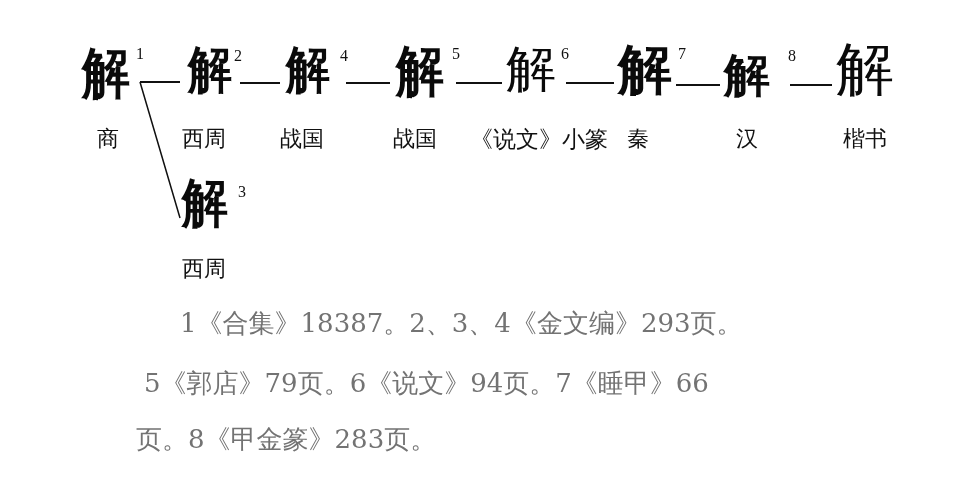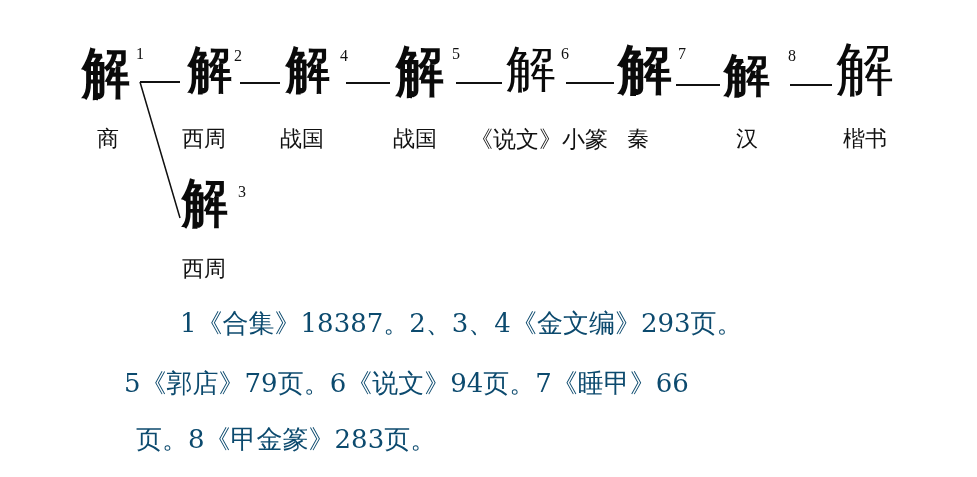--- a/index.html
+++ b/index.html
@@ -6,21 +6,21 @@
   body { width: 977px; height: 477px; position: relative; overflow: hidden;
          font-family: "DejaVu Serif", "Liberation Serif", serif; color: #111; }
   .glyph { position: absolute; font-weight: bold; color: #0a0a0a; line-height: 1;
            text-align: center; font-family: "DejaVu Serif", serif; }
   .glyph.archaic { transform: scaleY(1.15); letter-spacing: -2px; }
   .sup { position: absolute; font-size: 16px; line-height: 1; color: #111;
          font-family: "Liberation Serif", serif; }
   .label { position: absolute; font-size: 22px; line-height: 1; color: #111;
            font-family: "DejaVu Sans", sans-serif; white-space: nowrap; }
   .dash { position: absolute; height: 2px; background: #111; }
-  .caption { position: absolute; font-size: 26px; line-height: 1; color: #0c4a6e;
+  .caption { position: absolute; font-size: 26px; line-height: 1; color: #737373;
              white-space: nowrap; font-family: "DejaVu Serif", serif; }
   svg.lines { position: absolute; left: 0; top: 0; }
 </style>
 </head>
 <body>
 
 <svg class="lines" width="977" height="477">
   <line x1="140" y1="82" x2="180" y2="82" stroke="#111" stroke-width="2"></line>
   <line x1="140" y1="82" x2="180" y2="218" stroke="#111" stroke-width="1.5"></line>
 </svg>
@@ -66,14 +66,14 @@
 <div class="dash" style="left:790px;top:84px;width:42px;"></div>
 
 <div class="glyph" style="left:836px;top:40px;font-size:58px;font-weight:normal;">解</div>
 <div class="label" style="left:843px;top:128px;">楷书</div>
 
 <div class="glyph archaic" style="left:182px;top:180px;font-size:46px;">解</div>
 <div class="sup" style="left:238px;top:184px;">3</div>
 <div class="label" style="left:182px;top:258px;">西周</div>
 
 <div class="caption" style="left:180px;top:310px;">1《合集》18387。2、3、4《金文编》293页。</div>
-<div class="caption" style="left:124px;top:370px;">5《郭店》79页。6《说文》94页。7《睡甲》66</div>
+<div class="caption" style="left:144px;top:370px;">5《郭店》79页。6《说文》94页。7《睡甲》66</div>
 <div class="caption" style="left:136px;top:426px;">页。8《甲金篆》283页。</div>
 
 </body></html>

